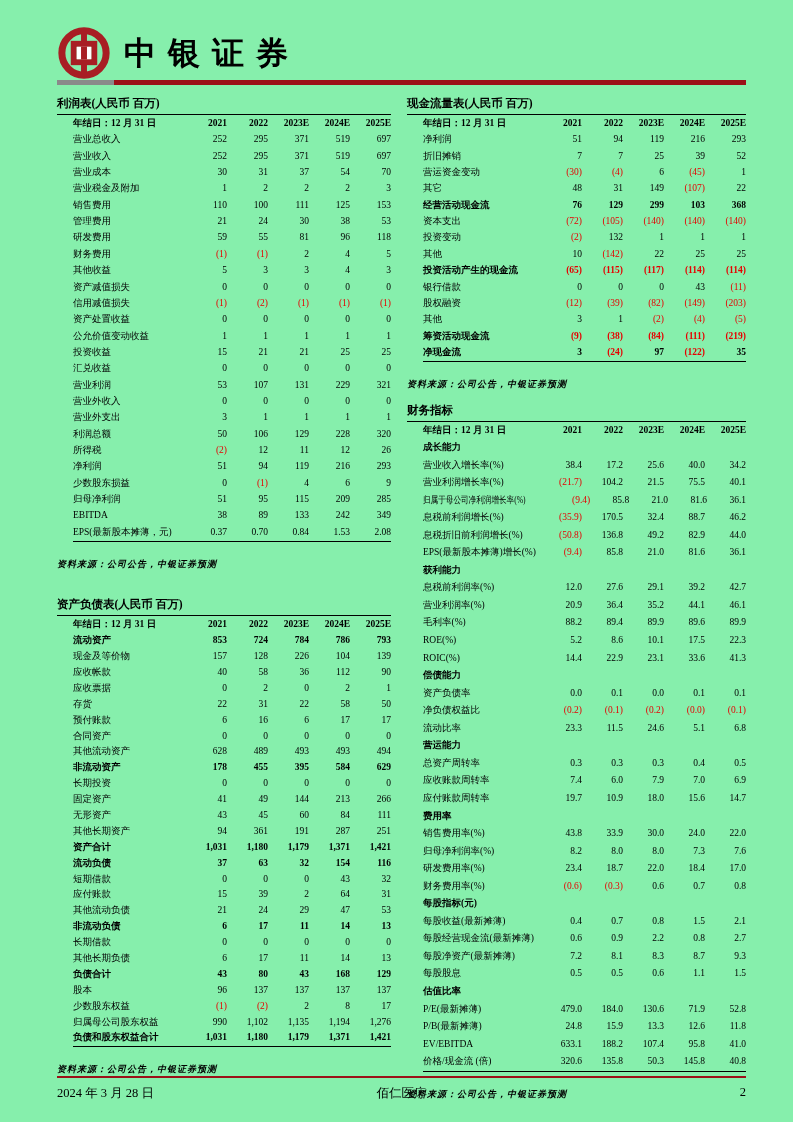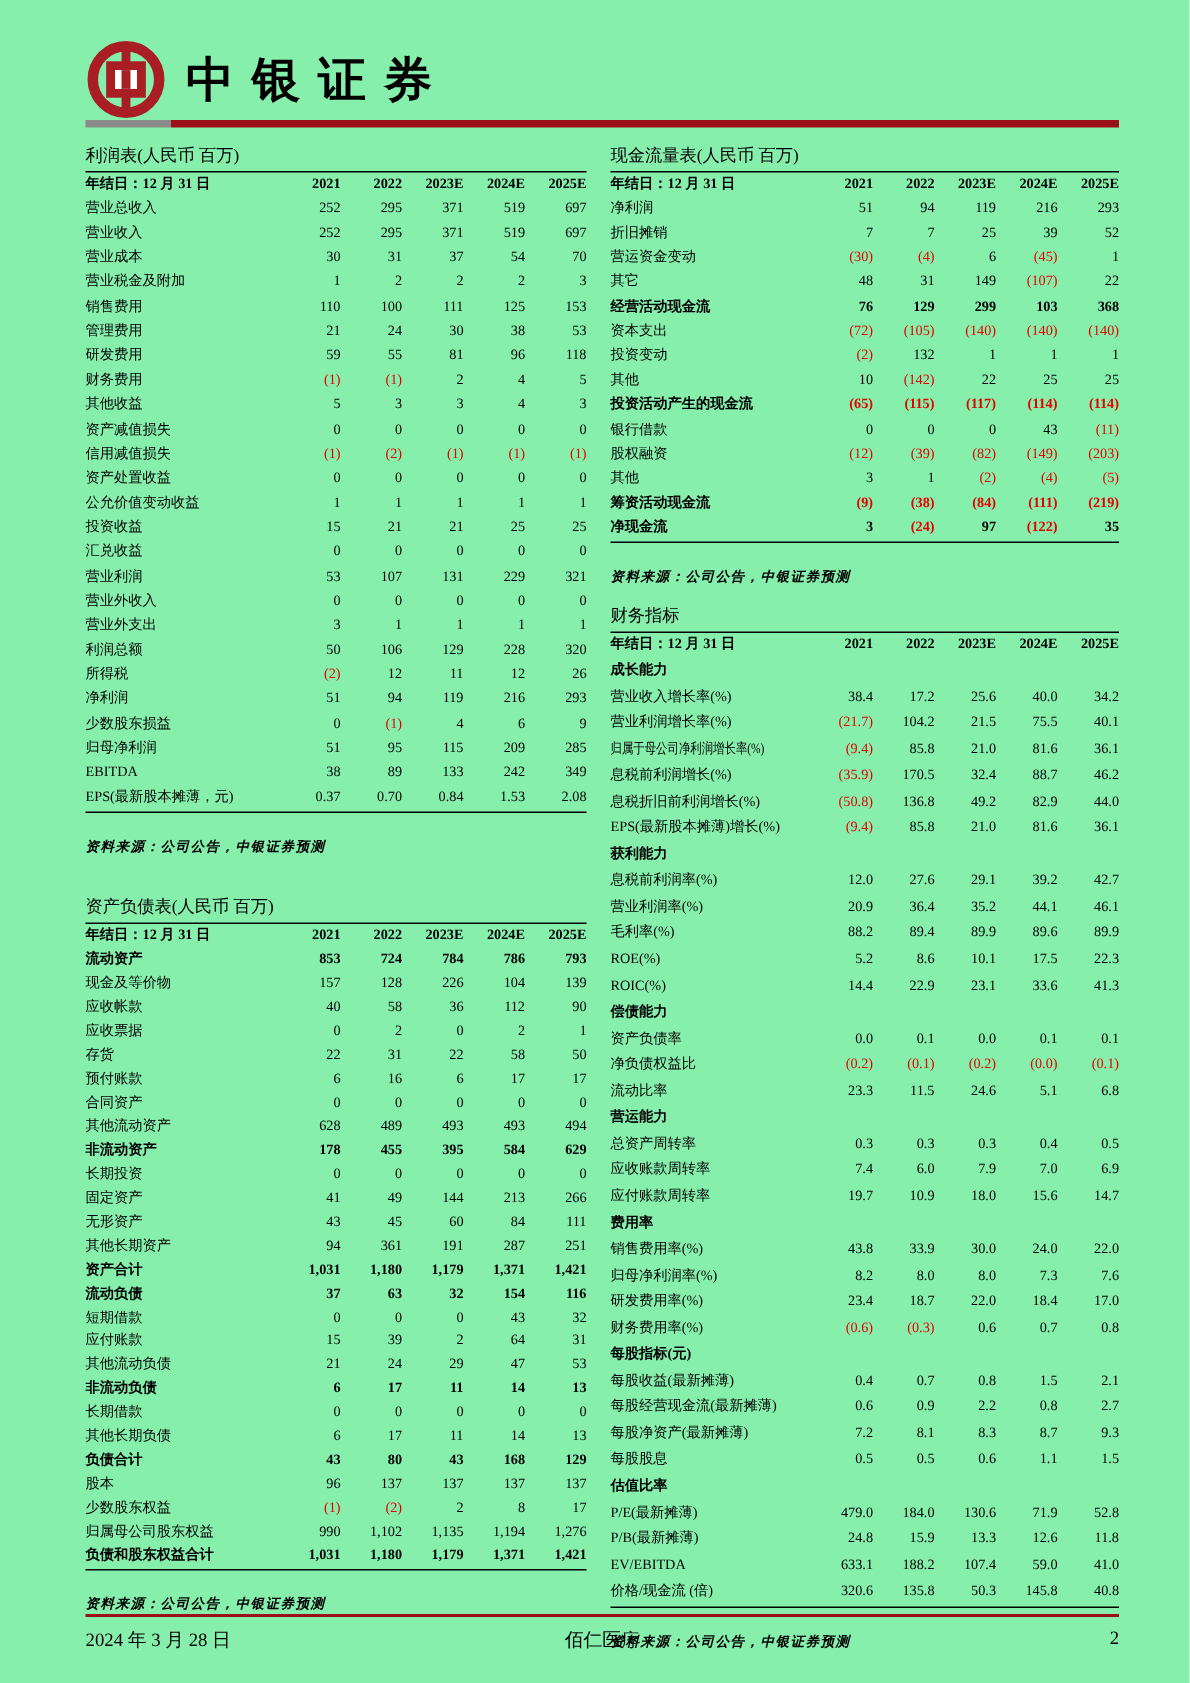--- a/index.html
+++ b/index.html
@@ -11,22 +11,22 @@
             letter-spacing:12px;font-family:"DejaVu Serif","Liberation Serif",serif;}
   .divider{position:absolute;left:57px;top:80px;width:689px;height:5px;display:flex;}
   .divider .seg-gray{width:57px;height:5px;background:#8a8a8a;}
   .divider .seg-red{flex:1;height:5px;background:#9b1118;}
   
   .col{position:absolute;}
   .col-left{left:57px;width:334px;}
   .col-right{left:407px;width:339px;}
   
   .tblock{position:absolute;left:0;width:100%;}
-  .t-title{font-size:11.5px;font-weight:normal;padding-bottom:3px;border-bottom:1.6px solid #000;}
-  .trows{border-bottom:1.6px solid #000;}
+  .t-title{font-size:11.5px;font-weight:bold;padding-bottom:3px;border-bottom:1.6px solid #000;}
+  .trows{border-bottom:1.6px solid #000;margin-left:16px;}
   .trow{display:flex;align-items:center;height:16.35px;font-size:9.5px;line-height:1;}
   .t-bal .trow{height:15.9px;}
   .t-fin .trow{height:17.55px;}
   .trow.hdr{font-weight:bold;height:17px;}
   .lbl{flex:1;white-space:nowrap;overflow:visible;}
   .lbl.narrow{transform:scaleX(0.8);transform-origin:left center;}
   .cell{width:41px;text-align:right;white-space:nowrap;}
   .bold{font-weight:bold;}
   .neg{color:#e60000;}
   .src{font-size:9px;font-style:italic;font-weight:600;margin-top:16px;letter-spacing:1px;}
@@ -867,21 +867,21 @@
             <span class="cell">15.9</span>
             <span class="cell">13.3</span>
             <span class="cell">12.6</span>
             <span class="cell">11.8</span>
           </div>
           <div class="trow">
             <span class="lbl">EV/EBITDA</span>
             <span class="cell">633.1</span>
             <span class="cell">188.2</span>
             <span class="cell">107.4</span>
-            <span class="cell">59.0</span>
+            <span class="cell">95.8</span>
             <span class="cell">41.0</span>
           </div>
           <div class="trow">
             <span class="lbl">价格/现金流 (倍)</span>
             <span class="cell">320.6</span>
             <span class="cell">135.8</span>
             <span class="cell">50.3</span>
             <span class="cell">145.8</span>
             <span class="cell">40.8</span>
           </div>

